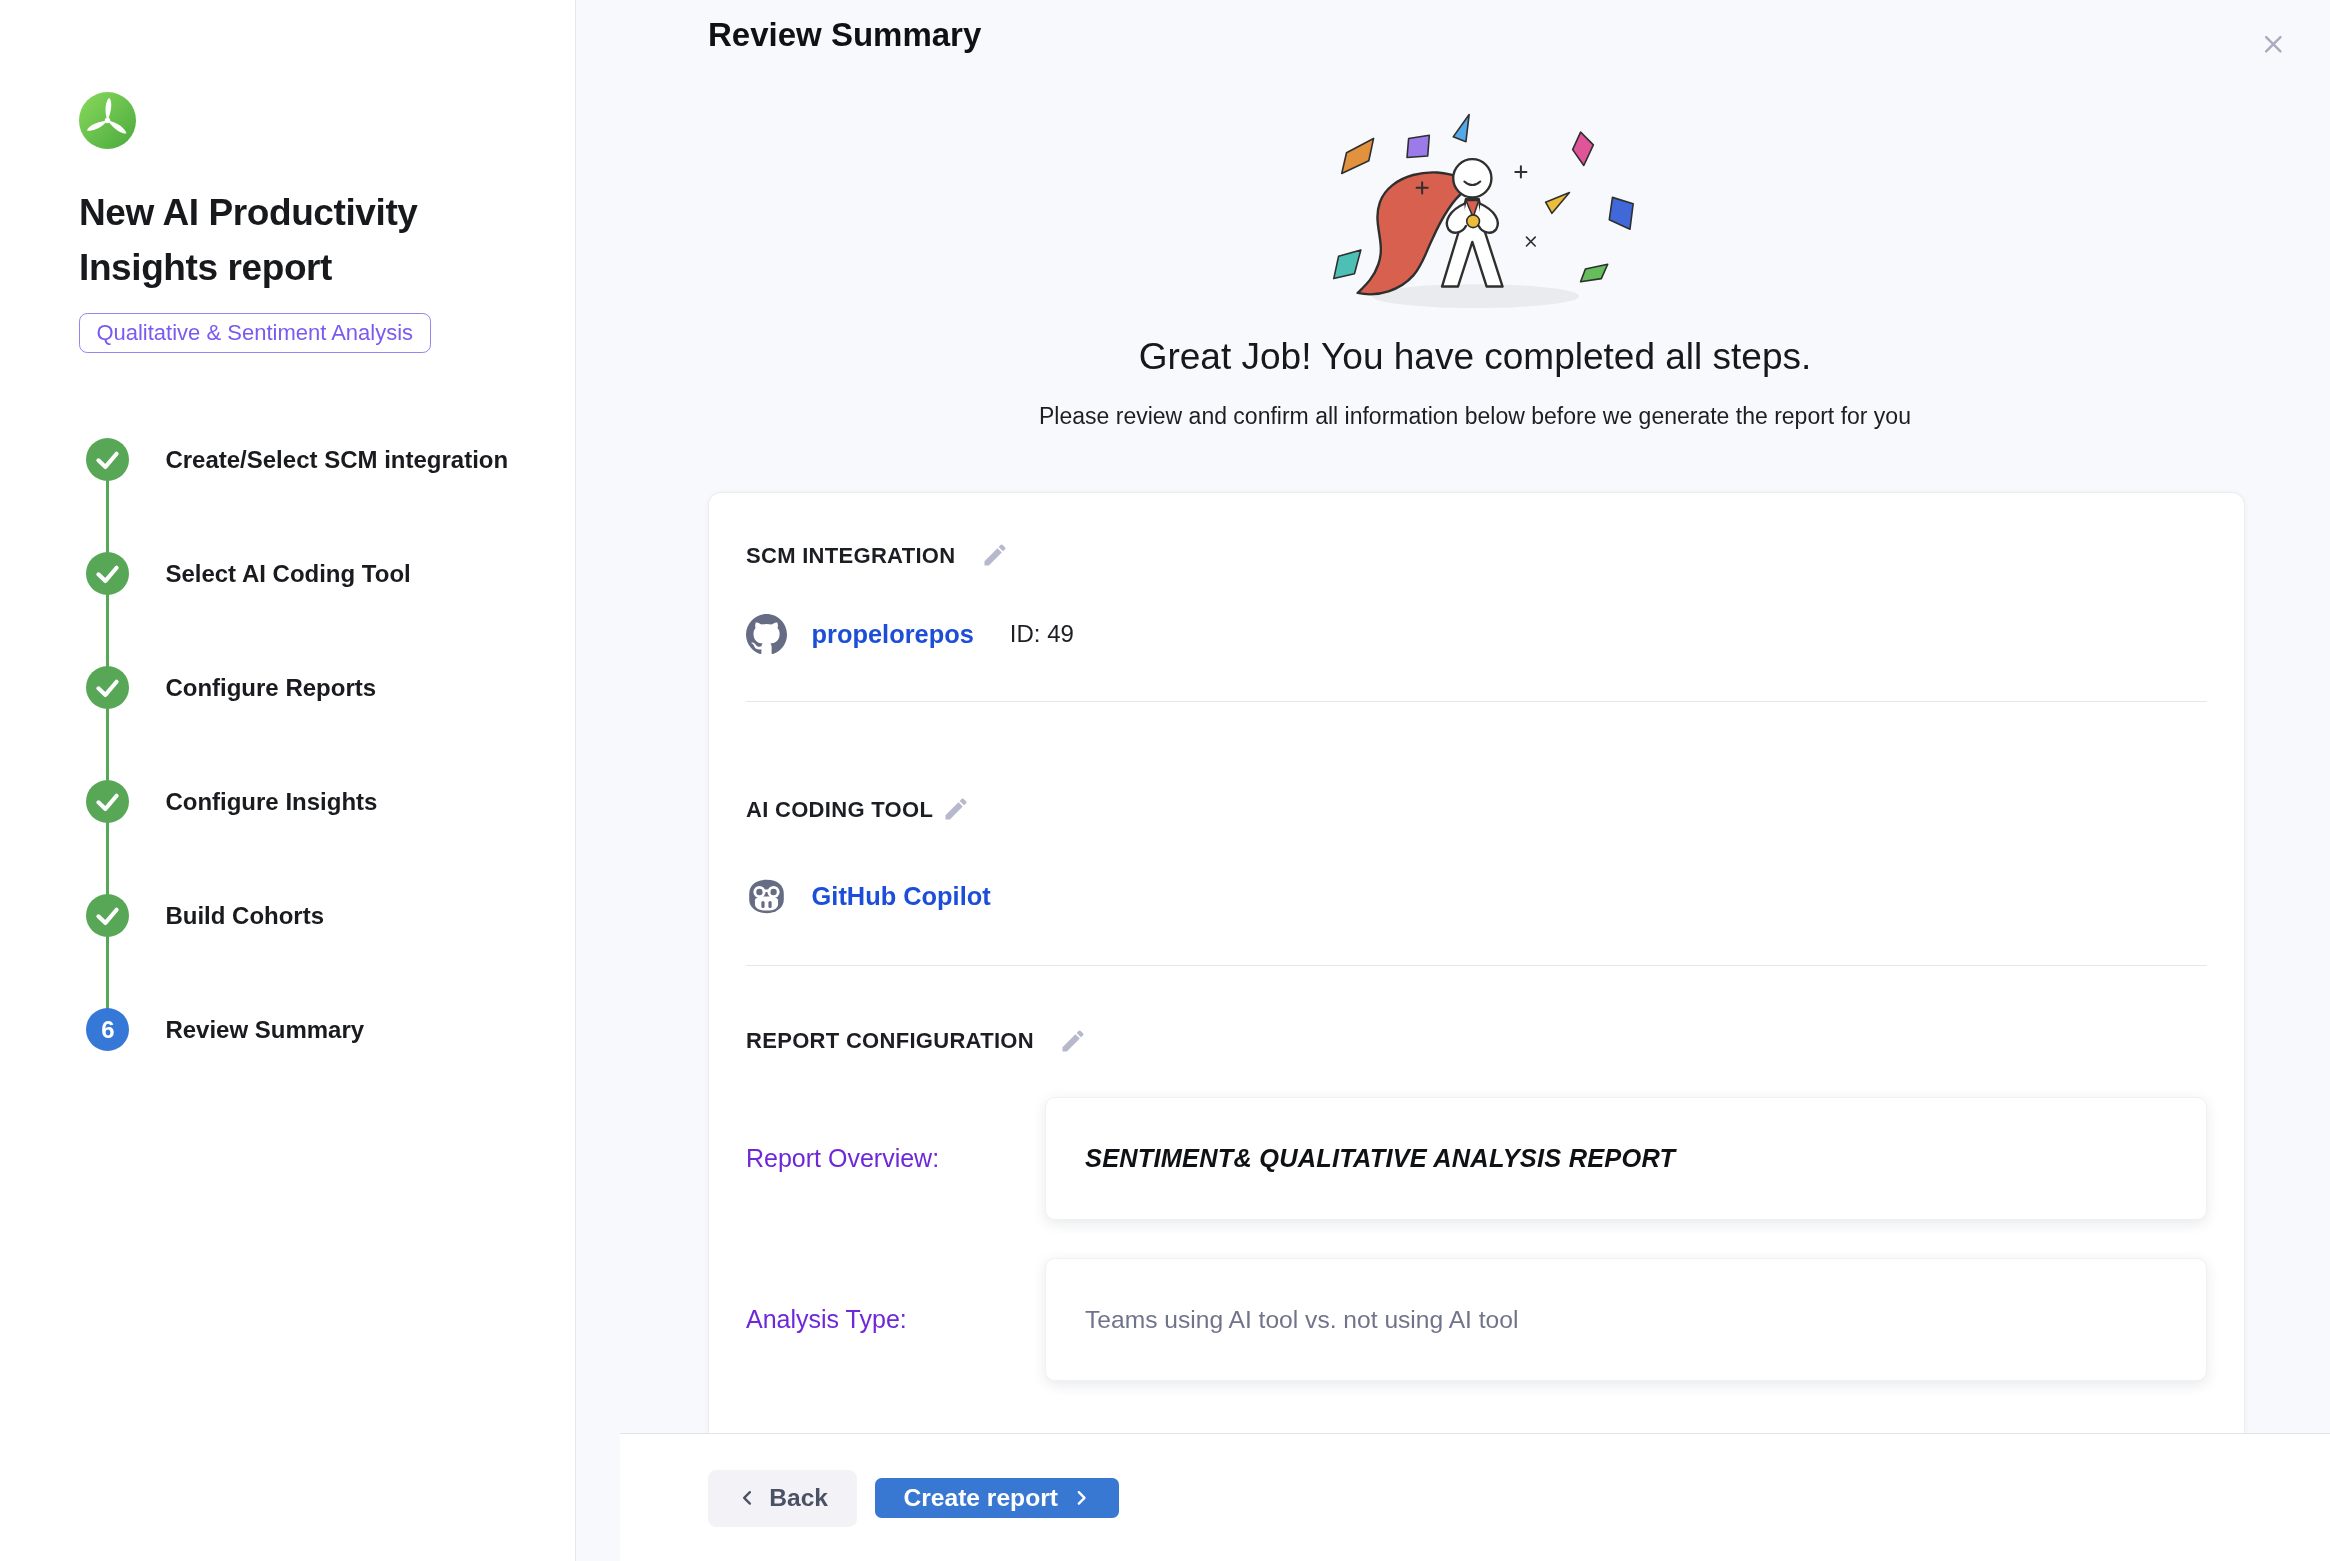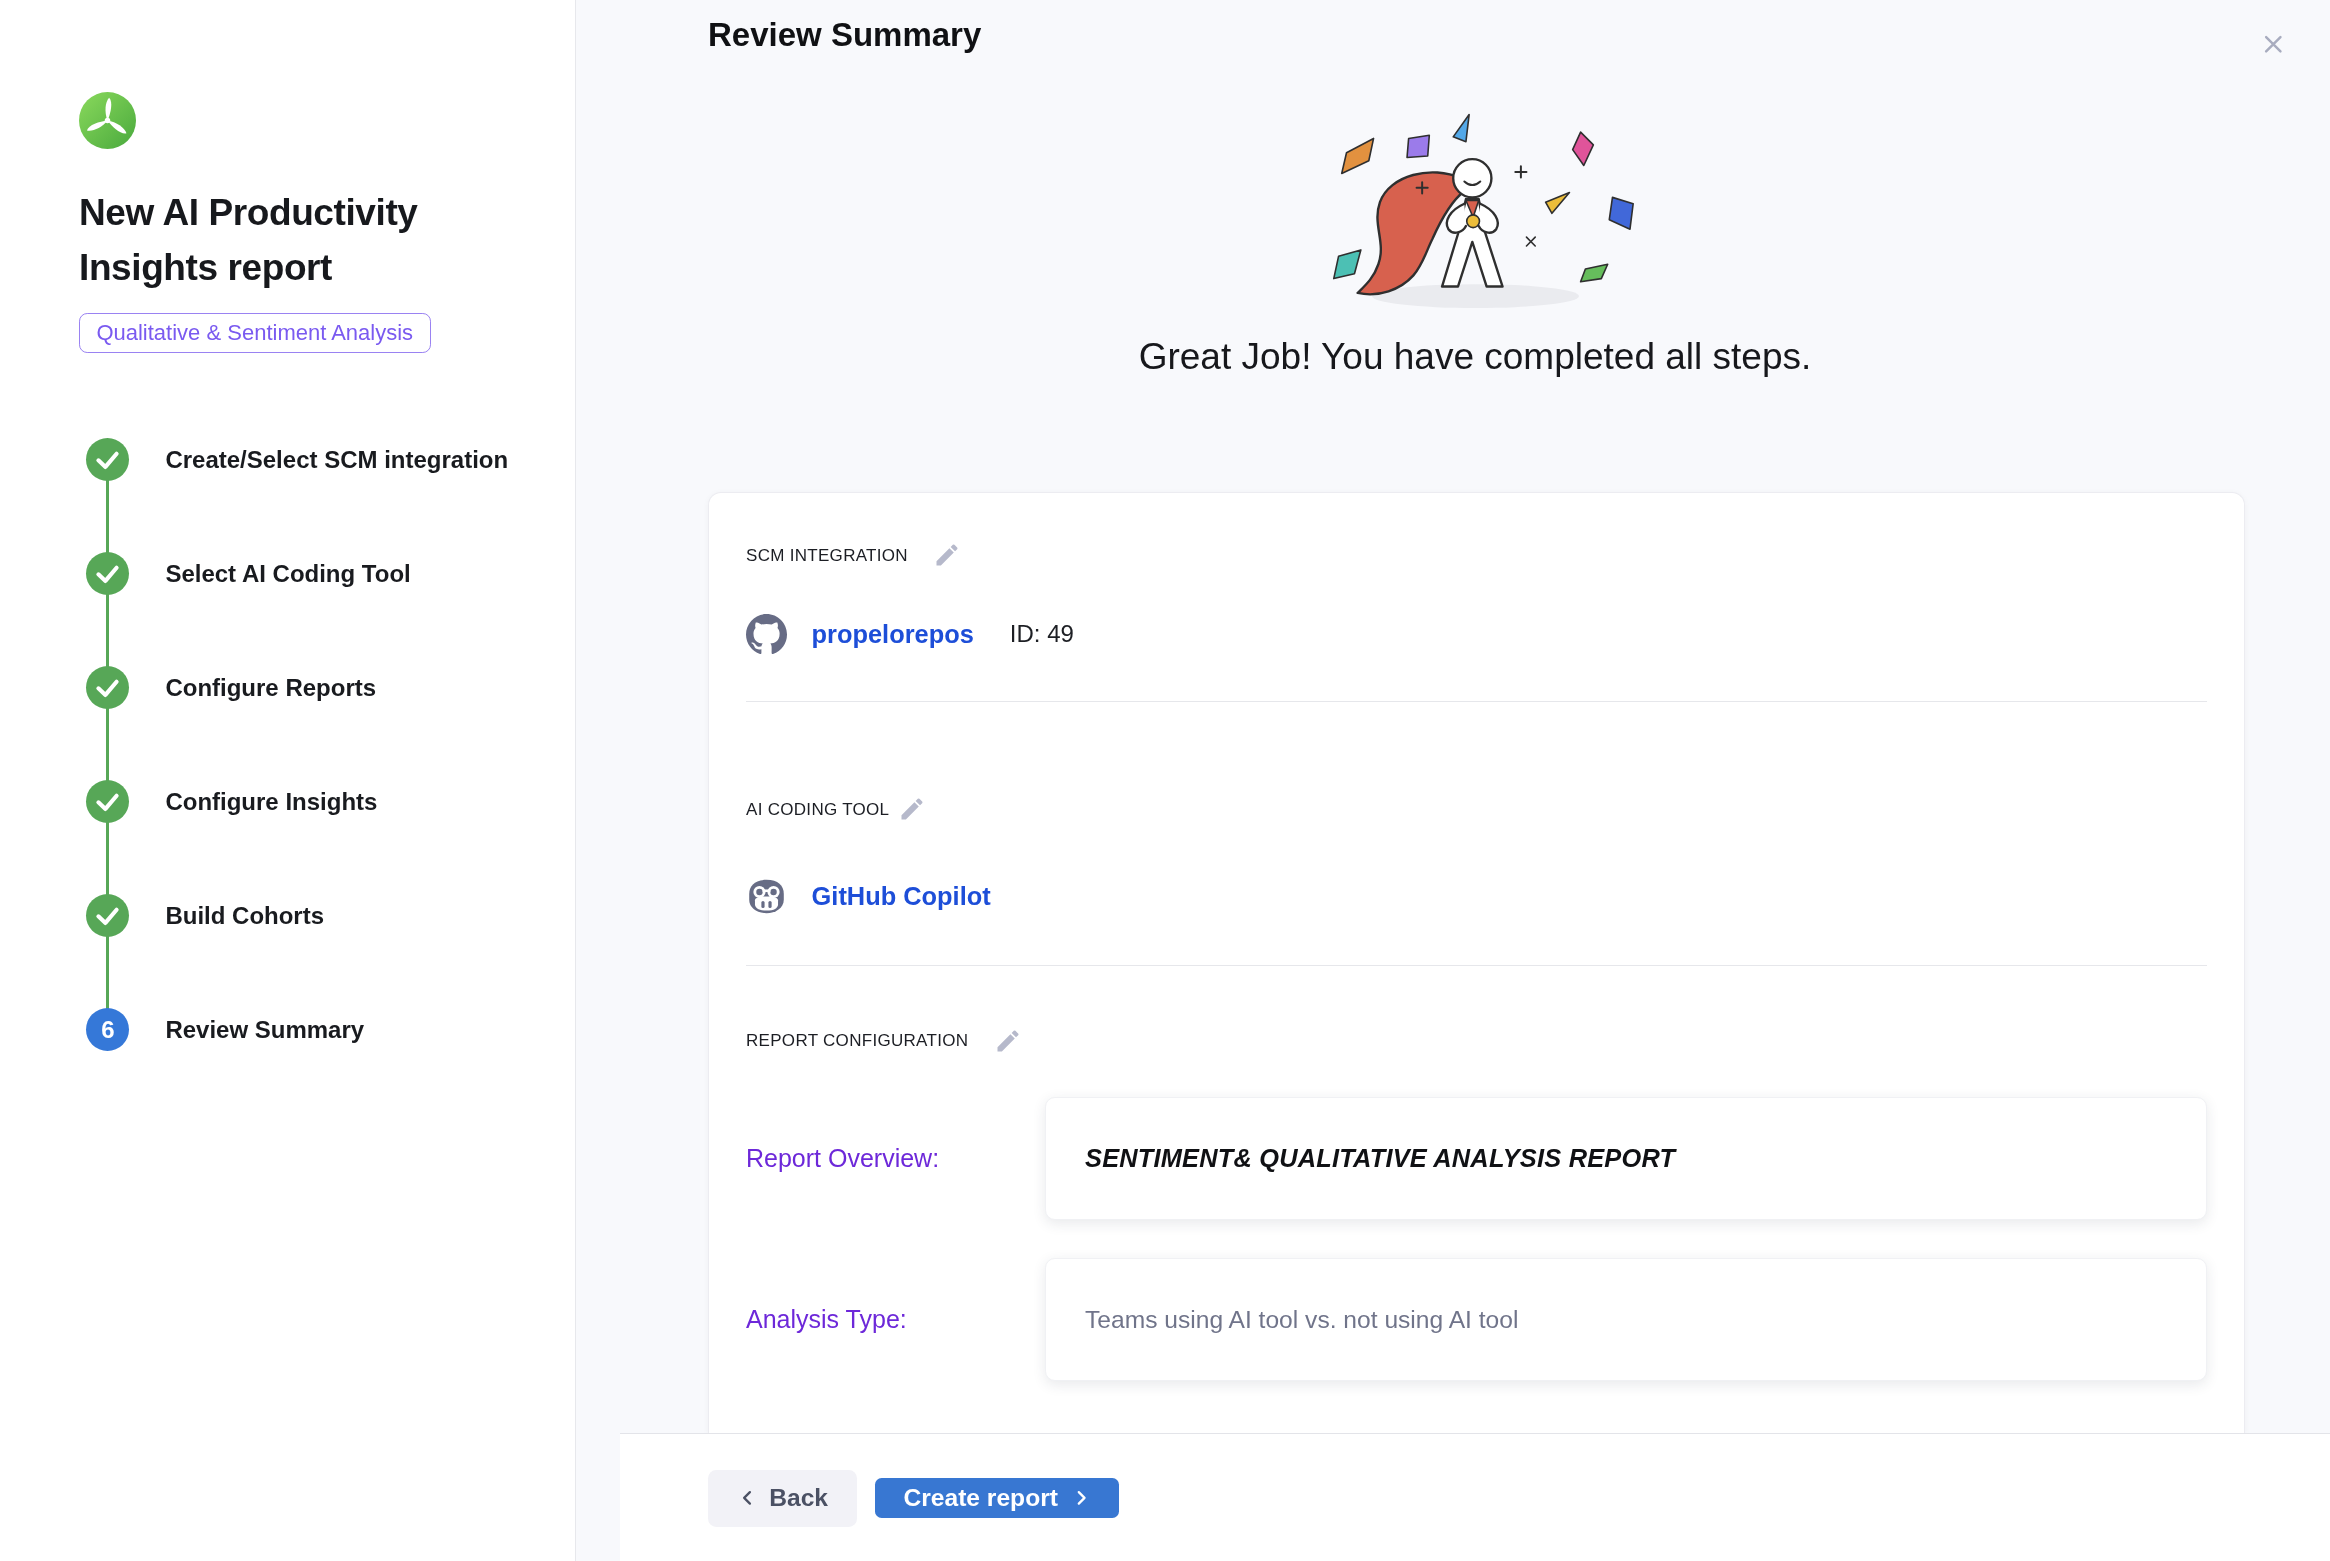--- a/index.html
+++ b/index.html
@@ -46,21 +46,21 @@
   .card {
     position:absolute; left:88px; right:85px; top:492px; bottom:129px;
     background:#fff; border:0.8px solid #ececf1; border-bottom:none;
     border-radius:13px 13px 0 0; box-shadow:0 1.6px 6.6px rgba(16,24,40,0.04);
     padding:0 37px; overflow:hidden;
   }
   .sec-head { display:flex; align-items:center; gap:24.6px; }
   .mt-first { margin-top:48px; }
   .mt-sec2 { margin-top:94px;gap:8px; }
   .mt-sec3 { margin-top:61px; }
-  .sec-label { font-size:17px; font-weight:400; color:#1c1e24; letter-spacing:0.3px; }
+  .sec-label { font-size:22px; font-weight:700; color:#1c1e24; letter-spacing:0.3px; }
   .edit-btn { width:29.5px; height:29.5px; background:none; border:none; padding:0; cursor:pointer; }
   .entity-row { display:flex; align-items:center; }
   .row1 { margin-top:43px; }
   .row2 { margin-top:51px; }
   .eicon { width:41px; height:41px; margin-right:24.6px; flex:0 0 41px; }
   .entity-name { font-size:25.4px; font-weight:700; color:#1d4ed8; }
   .entity-id { font-size:24px; color:#1d1f24; margin-left:36px; }
   .divider { height:0.8px; background:#e6e7eb; }
   .div1 { margin-top:46px; }
   .div2 { margin-top:48px; }
@@ -210,20 +210,21 @@
         <path d="M368 122 L398 110 L376 136 Z" fill="#ecbd3a" stroke="#2f2f2f" stroke-width="2" stroke-linejoin="round"></path>
         <path d="M452 116 L478 124 L474 156 L448 144 Z" fill="#4168d9" stroke="#2f2f2f" stroke-width="2" stroke-linejoin="round"></path>
         <path d="M108 190 L136 182 L128 212 L102 218 Z" fill="#4cc0b4" stroke="#2f2f2f" stroke-width="2" stroke-linejoin="round"></path>
         <path d="M418 206 L446 200 L438 218 L412 222 Z" fill="#66bd5c" stroke="#2f2f2f" stroke-width="2" stroke-linejoin="round"></path>
 
         <path d="M206 104 h14 M213 97 v14" stroke="#2f2f2f" stroke-width="2.5" stroke-linecap="round"></path>
         <path d="M330 84 h14 M337 77 v14" stroke="#2f2f2f" stroke-width="2.5" stroke-linecap="round"></path>
         <path d="M344 166 l11 11 M355 166 l-11 11" stroke="#2f2f2f" stroke-width="2" stroke-linecap="round"></path>
       </svg>
       <div class="hero-h">Great Job! You have completed all steps.</div>
+      <div class="hero-s">Please review and confirm all information below before we generate the report for you</div>
     </div>
 
     <section class="card">
 
       <div class="sec-head mt-first">
         <span class="sec-label">SCM INTEGRATION</span>
         <button class="edit-btn">
           <svg viewBox="0 0 24 24" width="28" height="28">
               <path fill="#b6b9cb" d="M3 17.25V21h3.75L17.81 9.94l-3.75-3.75L3 17.25zM20.71 7.04c.39-.39.39-1.02 0-1.41l-2.34-2.34a.9959.9959 0 0 0-1.41 0l-1.83 1.83 3.75 3.75 1.83-1.83z"></path>
             </svg>

